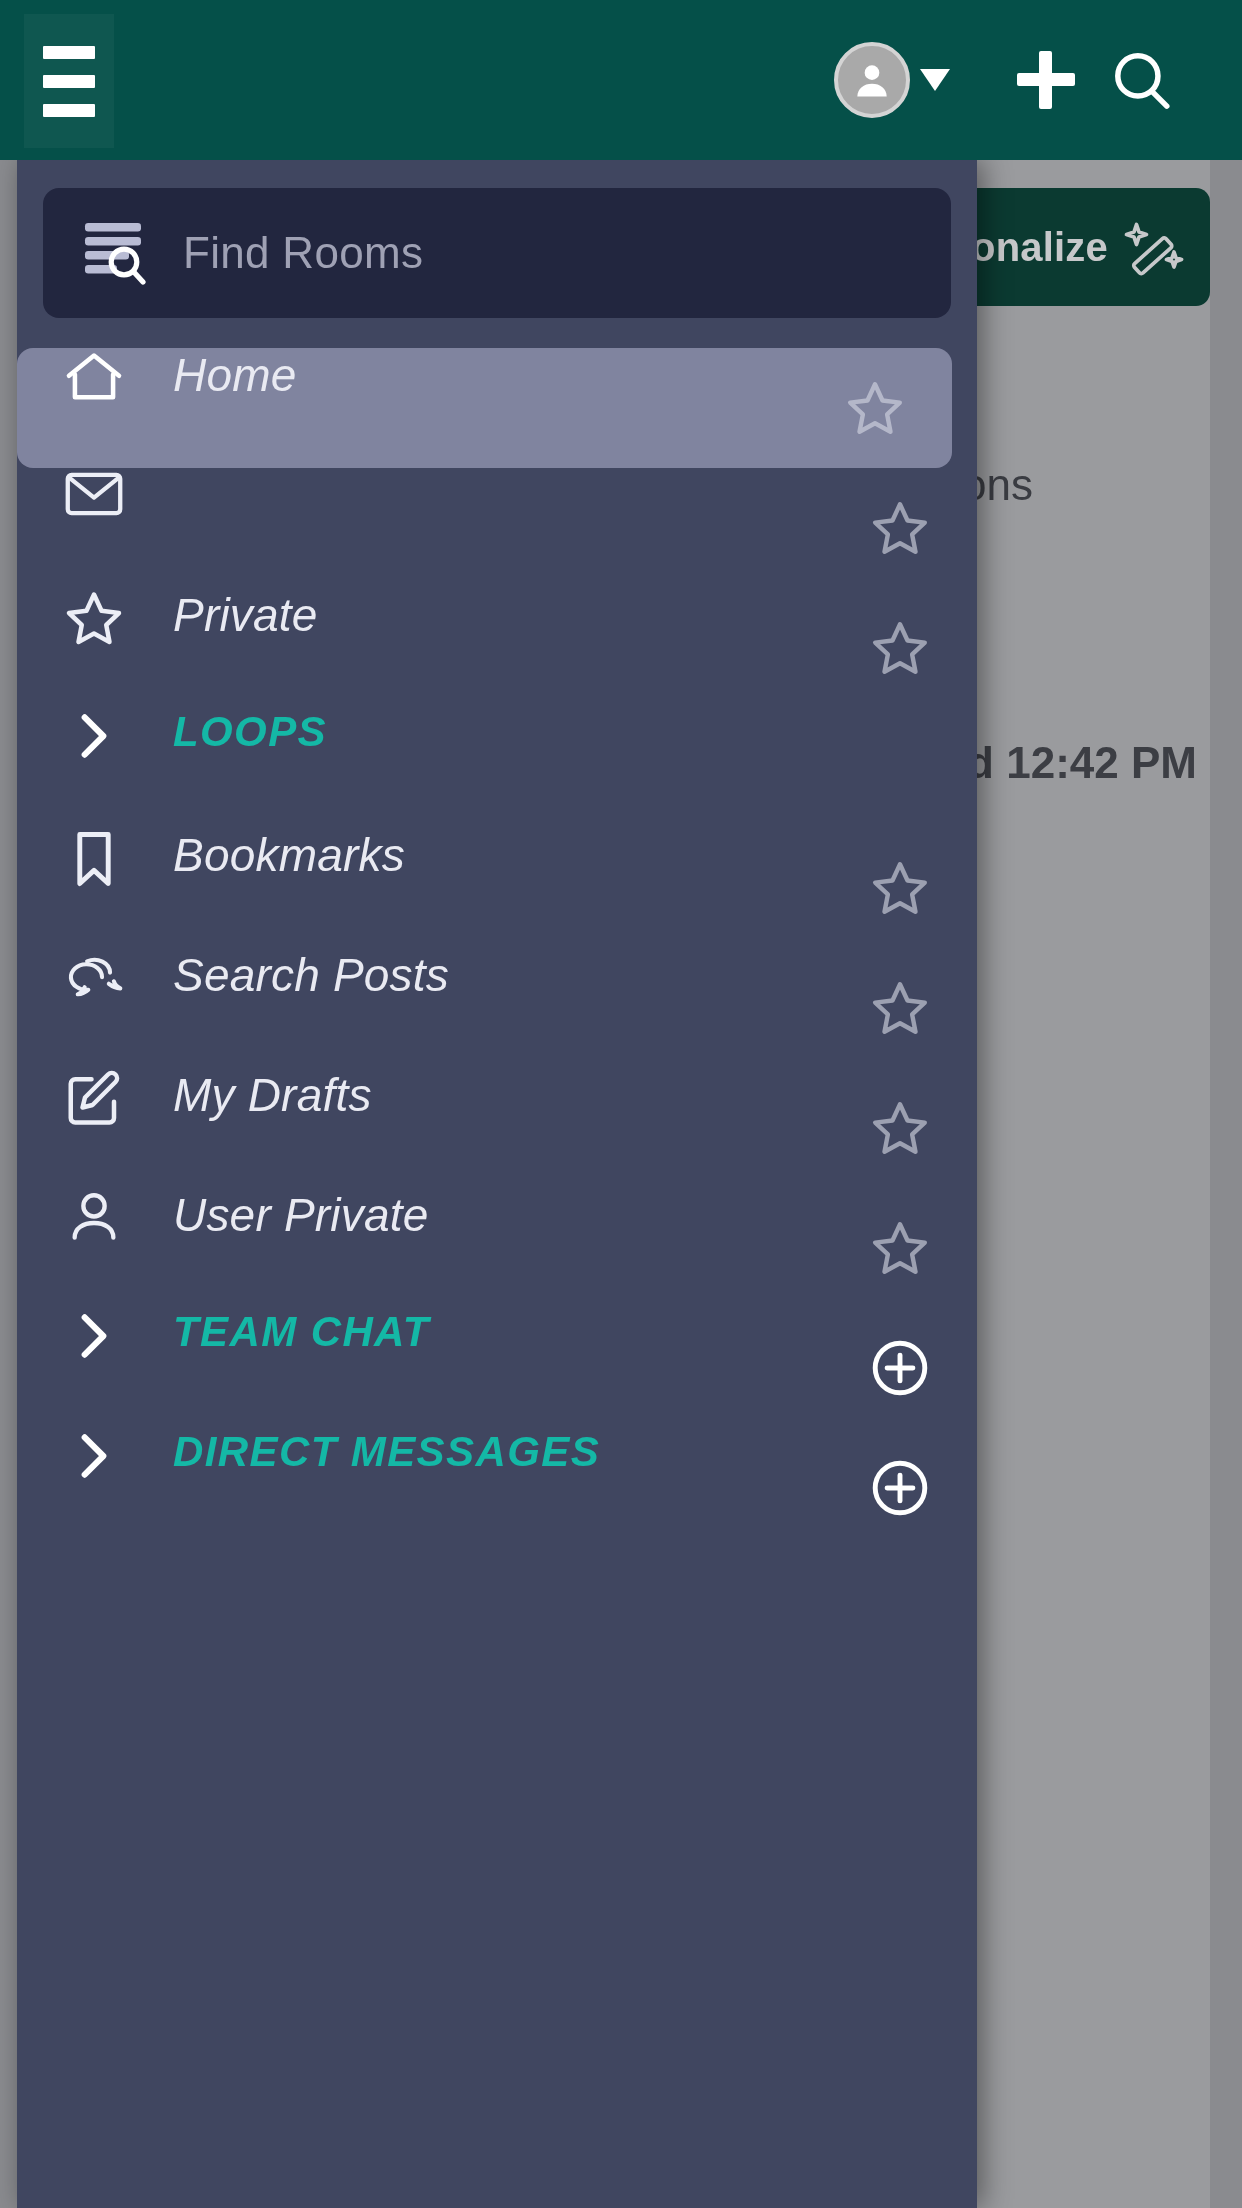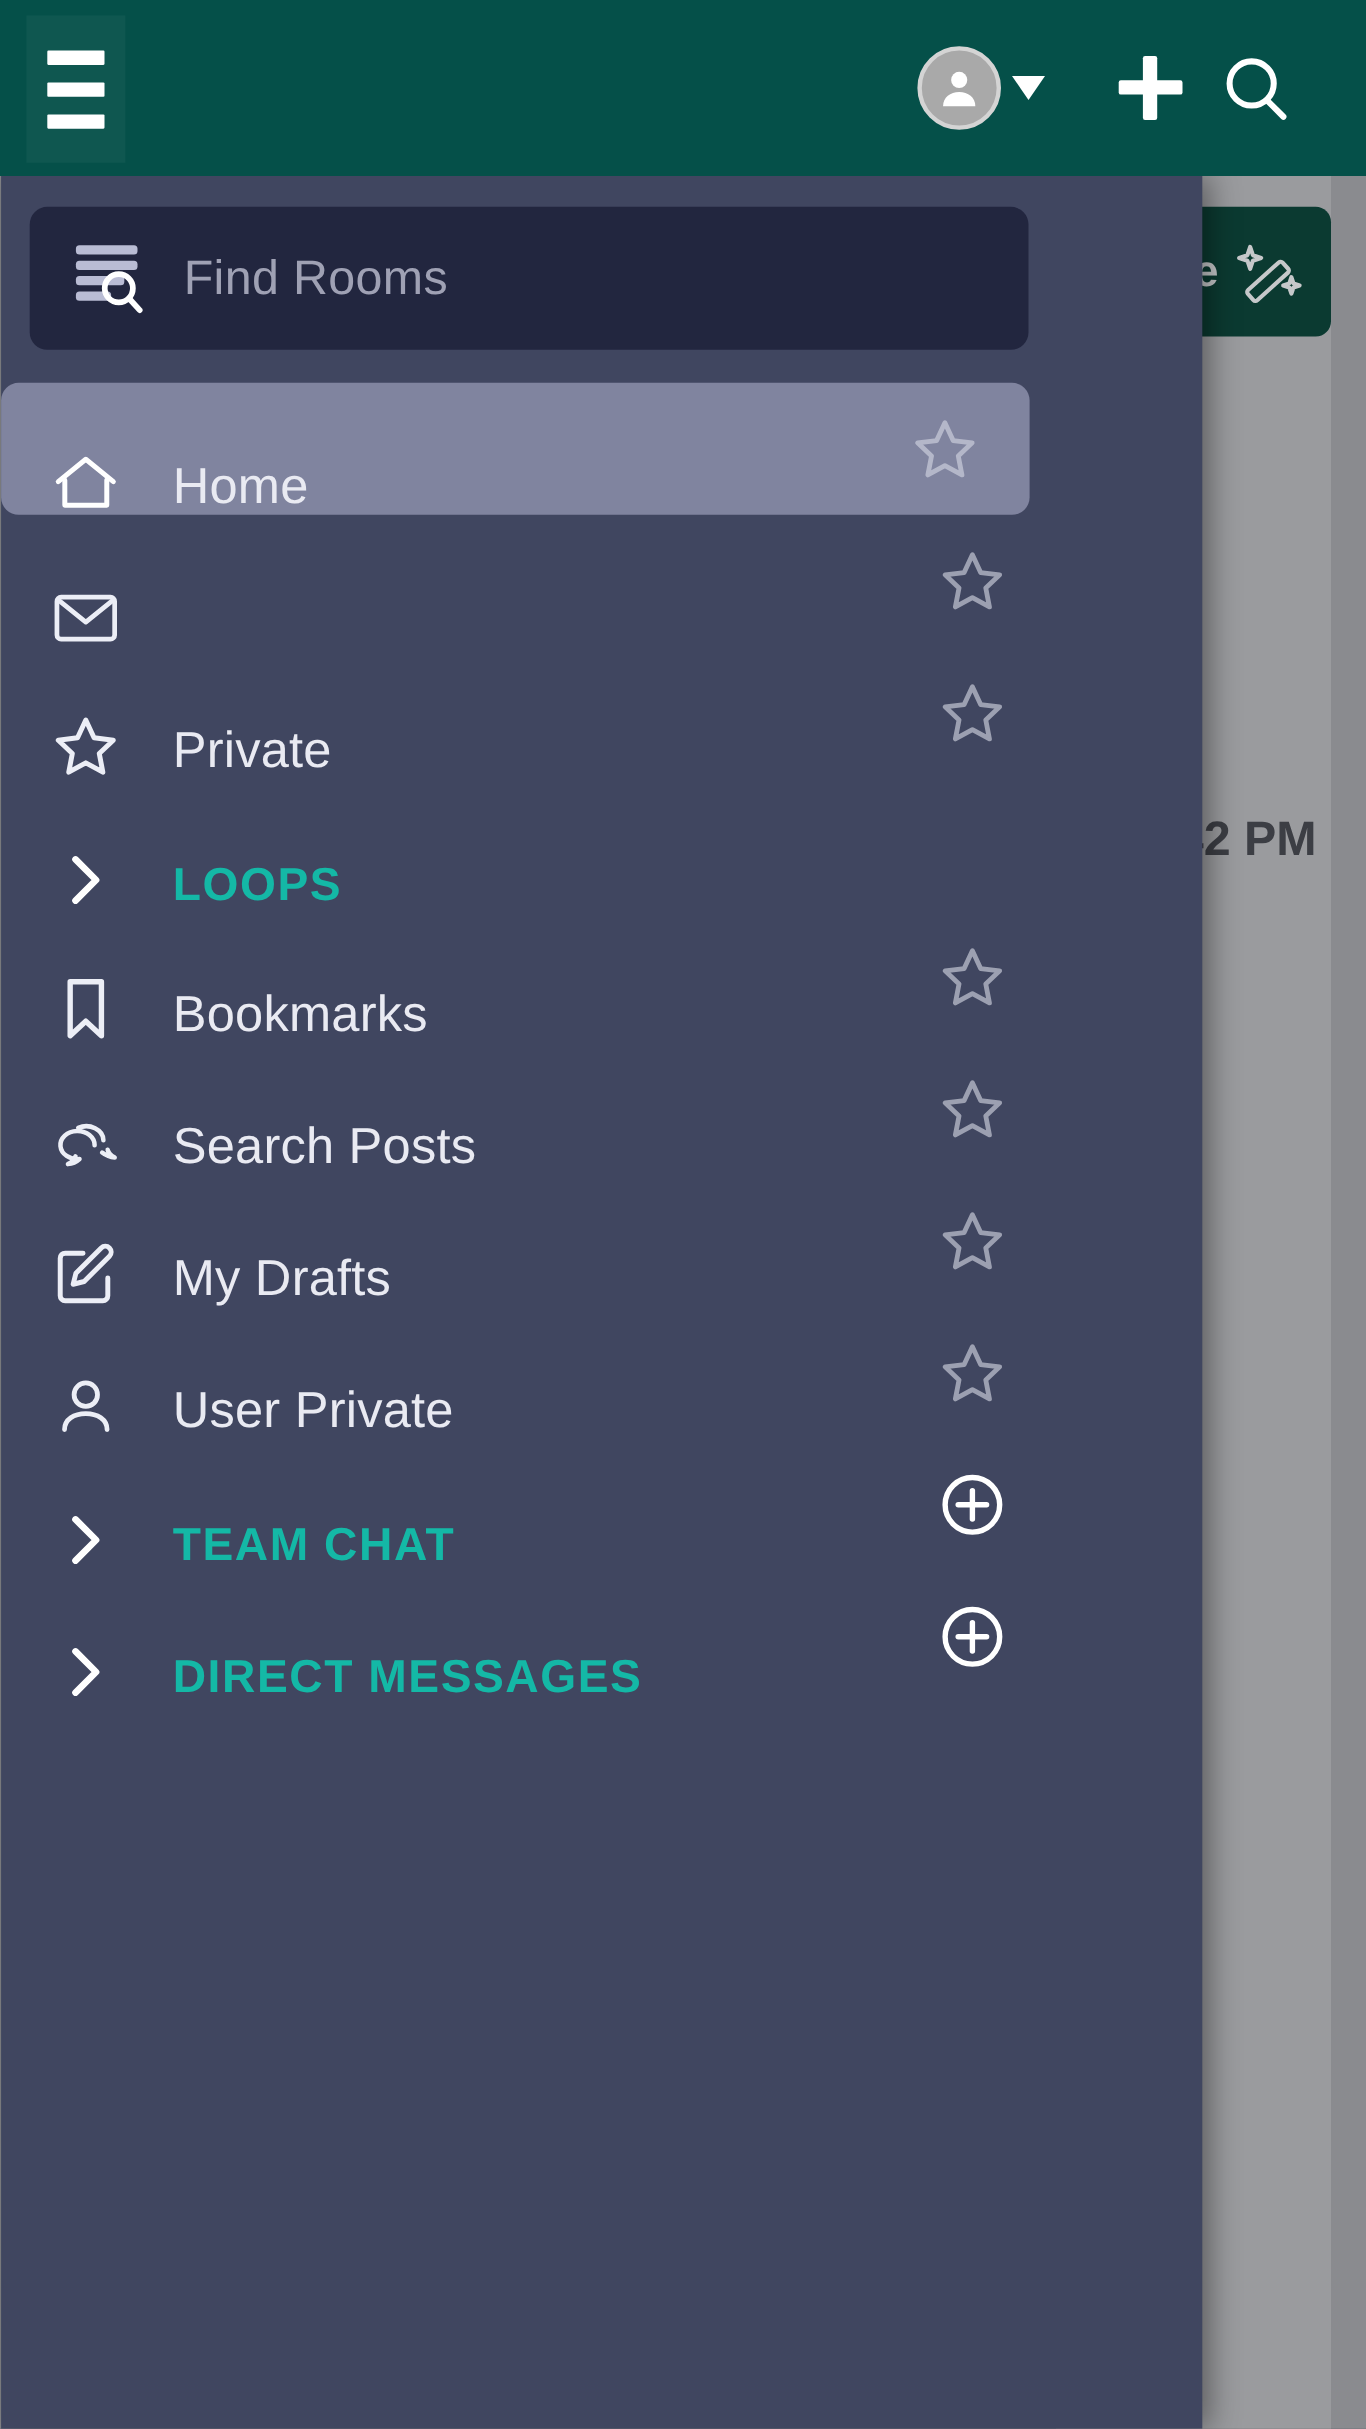--- a/index.html
+++ b/index.html
@@ -82,43 +82,44 @@
   }
   .plus-icon { position: relative; width: 58px; height: 58px; }
   .plus-icon::before, .plus-icon::after {
     content: ""; position: absolute; background: #ffffff; border-radius: 2px;
   }
   .plus-icon::before { left: 0; top: 22px; width: 58px; height: 13px; }
   .plus-icon::after  { top: 0; left: 22px; width: 13px; height: 58px; }
 
   
   .drawer {
-    position: absolute; left: 1px; top: 160px; width: 1092px; bottom: 0;
+    position: absolute; left: 17px; top: 160px; width: 960px; bottom: 0;
     background: #404660; z-index: 20;
     box-shadow: 6px 0 26px rgba(0,0,0,0.42);
   }
 
   .search-box {
     position: absolute; left: 26px; top: 28px; width: 908px; height: 130px;
     background: #22263f; border-radius: 16px;
     display: flex; align-items: center; padding-left: 38px; gap: 30px;
     cursor: text;
   }
   .find-icon { position: relative; width: 72px; height: 68px; flex: 0 0 auto; }
   .search-placeholder {
     color: #9fa1b4; font-size: 44px; letter-spacing: .3px;
   }
 
   .nav-list { position: absolute; left: 0; top: 188px; width: 960px; }
 
   .nav-row {
     position: relative; height: 120px;
-    display: flex; align-items: flex-end;
+    display: flex; align-items: flex-start;
     padding-left: 40px; padding-right: 24px;
     cursor: pointer;
+    font-style: italic;
   }
   .nav-row.active {
     background: #80849f; border-radius: 16px;
     margin-right: 25px;
   }
   .nav-icon {
     width: 74px; flex: 0 0 auto; display: flex; align-items: center; justify-content: center;
   }
   .nav-icon svg { display: block; }
   .nav-label {

